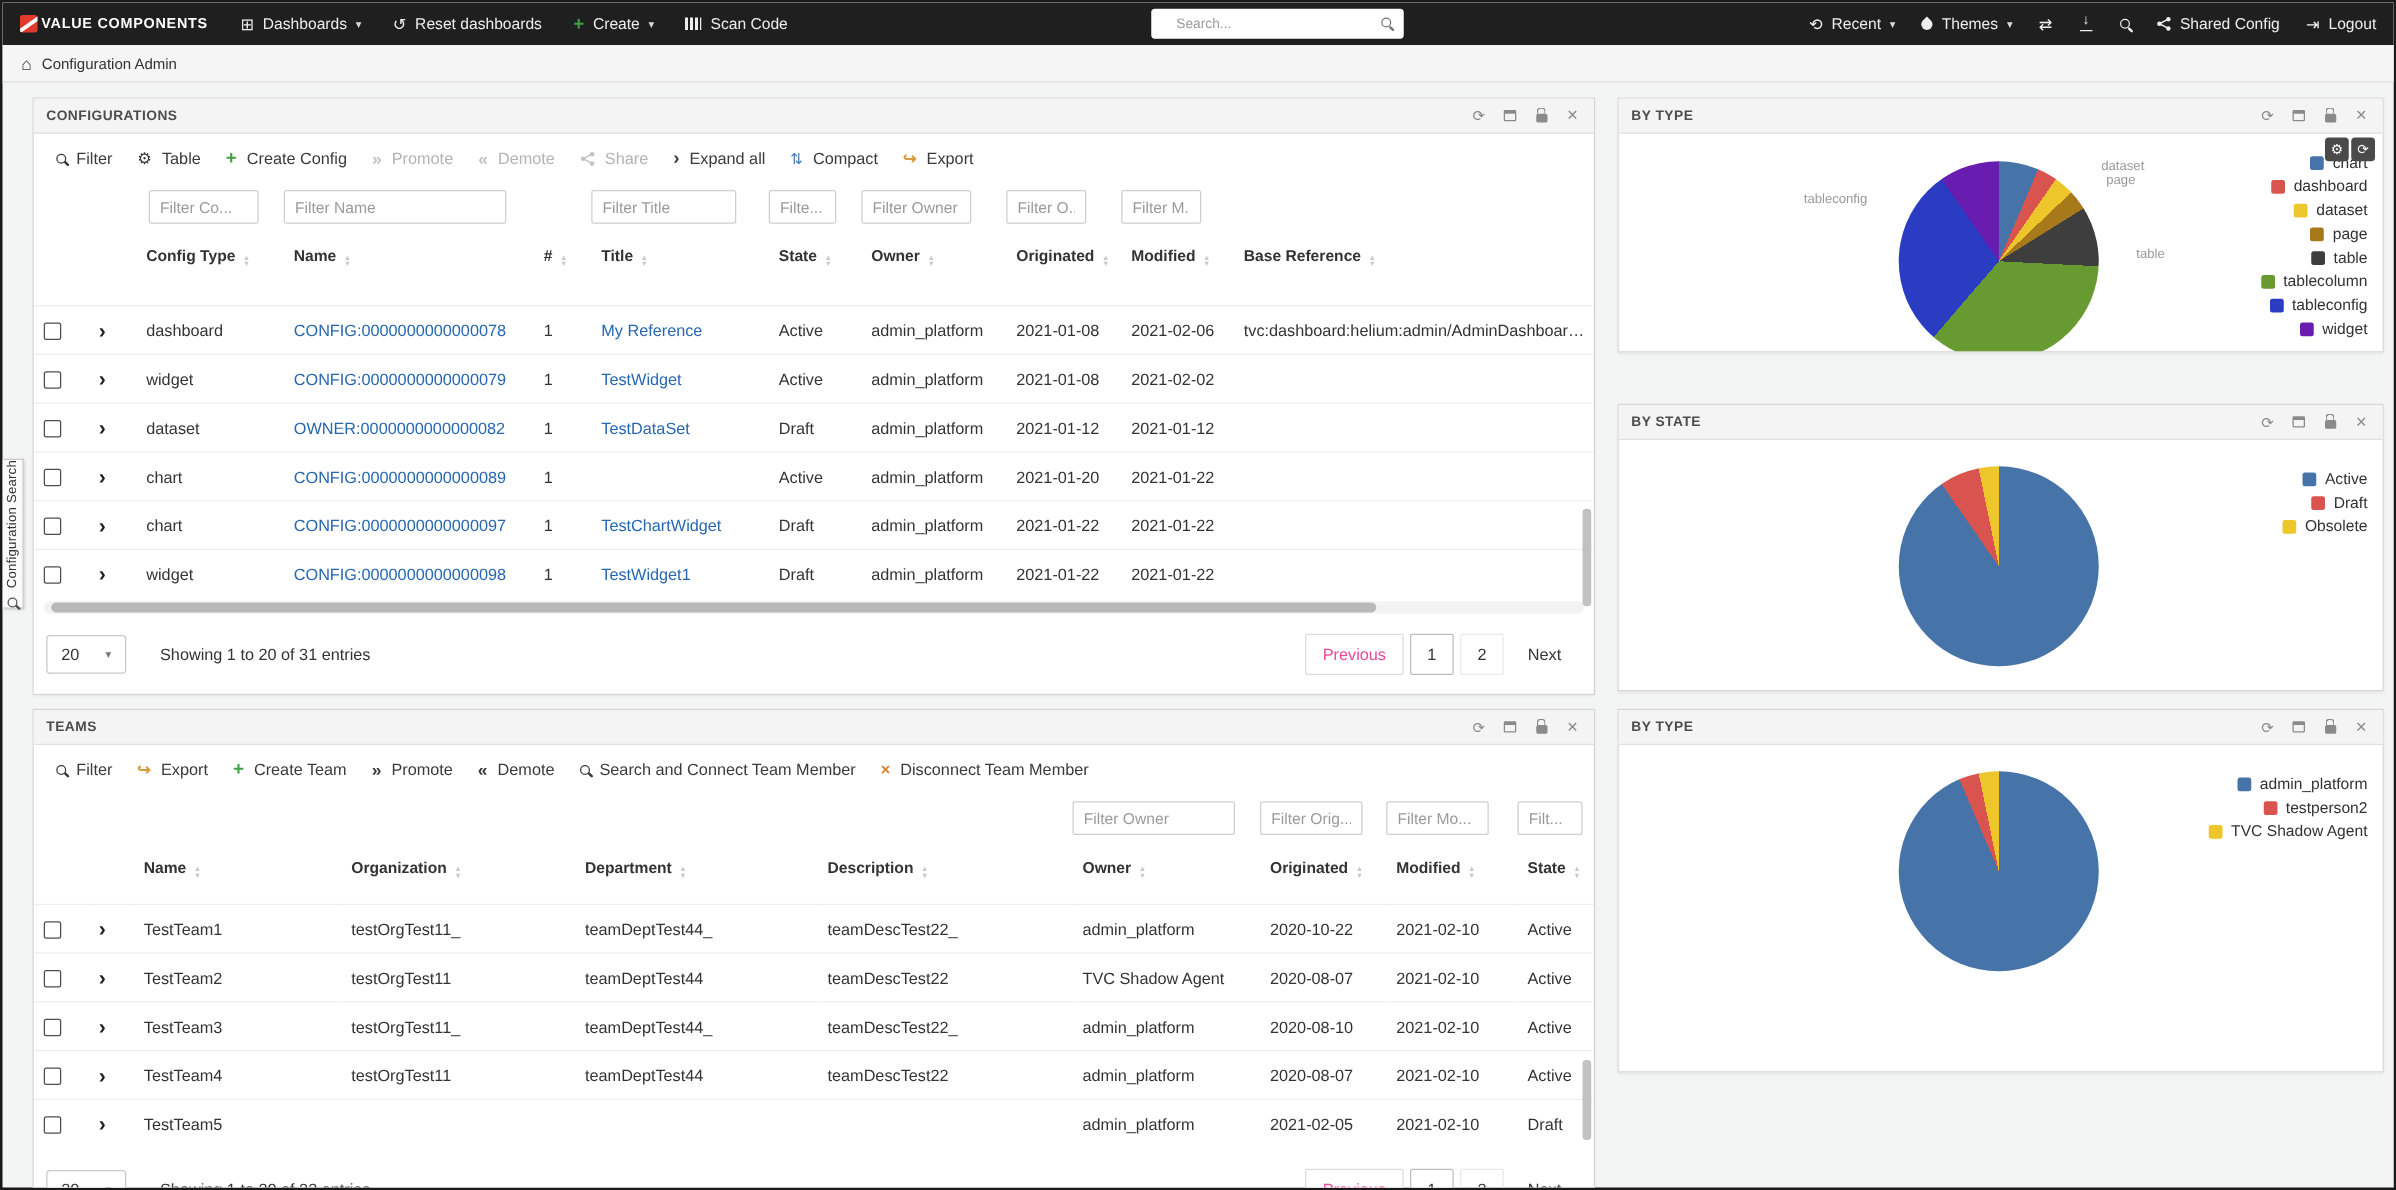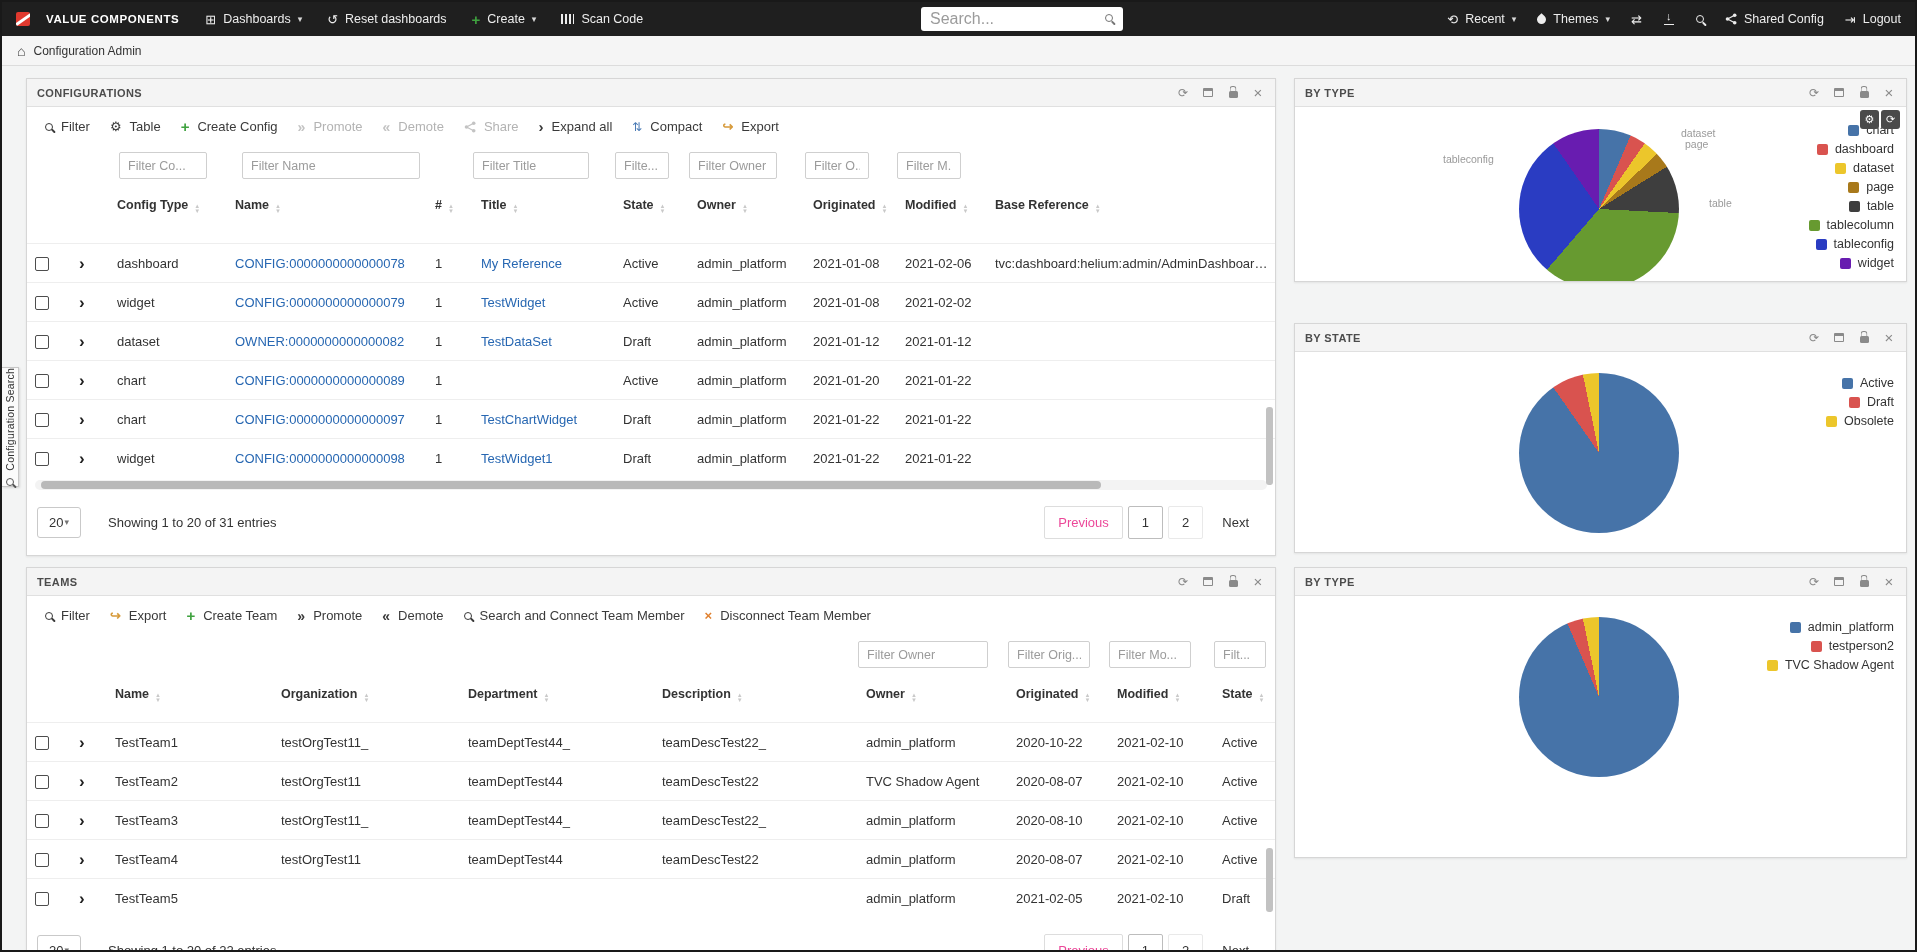--- a/index.html
+++ b/index.html
@@ -3,31 +3,31 @@
 <meta charset="utf-8">
 <title>Configuration Admin</title>
 <style>
   *{box-sizing:border-box}
   html,body{margin:0;padding:0;background:#888}
   body{font-family:"Liberation Sans",sans-serif}
   .frame{position:relative;width:1917px;height:952px;border:2px solid #191919;background:#f3f4f4;overflow:hidden}
 
   
   .navbar{position:absolute;top:0;left:0;width:100%;height:34px;background:#1f1f1f;display:flex;align-items:center;padding:0 14px;color:#ececec;z-index:20}
-  .brand{display:flex;align-items:center;gap:16px;margin-right:26px;cursor:pointer}
+  .brand{display:flex;align-items:center;gap:3px;margin-right:26px;cursor:pointer}
   .logo{position:relative;width:14px;height:14px;background:#e0392e;border-radius:2px;display:inline-block;overflow:hidden}
   .logo::after{content:"";position:absolute;left:-2px;top:6px;width:19px;height:2.5px;background:#fff;transform:rotate(-35deg)}
   .brand-txt{font-size:11.5px;font-weight:700;letter-spacing:.6px;color:#fff;white-space:nowrap}
   .nav-left{display:flex;align-items:center}
   .nav-item{display:inline-flex;align-items:center;gap:7px;margin-right:25px;font-size:12.5px;color:#ededed;text-decoration:none;cursor:pointer;white-space:nowrap}
   .nav-right{margin-left:auto;display:flex;align-items:center}
   .nav-right .nav-item{margin-right:0;margin-left:21px}
   .caret{font-size:9px;opacity:.9}
   .nav-search{position:absolute;left:919px;top:5px;width:202px;height:24px}
-  .nav-search input{width:100%;height:100%;border:none;border-radius:3px;padding:0 26px 0 9px;font-size:16px;font-family:inherit;color:#333;outline:none}
+  .nav-search input{width:100%;height:100%;border:none;border-radius:3px;padding:0 26px 0 20px;font-size:11px;font-family:inherit;color:#333;outline:none}
   .nav-search .mag{position:absolute;right:10px;top:7px;color:#767676}
   input::placeholder{color:#9b9b9b}
 
   
   .crumbbar{position:absolute;top:34px;left:0;width:100%;height:30px;background:#f5f5f5;border-bottom:1px solid #dcdcdc;display:flex;align-items:center;gap:8px;padding:0 15px;font-size:12px;color:#333;z-index:10}
   .homeic{font-size:14px;color:#3c3c3c;line-height:1}
 
   
   .side-tab{position:absolute;left:0;top:365px;width:17px;height:120px;background:#fbfbfb;border:1px solid #c7c7c7;border-left:none;display:flex;flex-direction:column;align-items:center;justify-content:center;gap:7px;z-index:6;cursor:pointer;box-shadow:1px 1px 2px rgba(0,0,0,.12)}
   .vtext{writing-mode:vertical-rl;transform:rotate(180deg);font-size:10.5px;color:#333;white-space:nowrap;letter-spacing:.2px}
@@ -85,21 +85,21 @@
   .chev{font-size:17px;font-weight:700;color:#1f1f1f;cursor:pointer;line-height:1}
   .lnk{color:#2767b2;text-decoration:none;cursor:pointer}
 
   
   .hscroll{position:relative;height:10px;background:#f3f3f3;margin:2px 8px 0;border-radius:5px}
   .hthumb{position:absolute;left:6px;top:1px;height:8px;width:86%;background:#b9b9b9;border-radius:4px}
   .vthumb{position:absolute;right:2px;width:7px;background:#c2c2c2;border-radius:3px}
 
   
   .pfoot{display:flex;align-items:center;padding:10px 12px 0 10px;margin-top:6px}
-  .psize{display:inline-flex;align-items:center;gap:1px;border:1px solid #c9c9c9;border-radius:3px;padding:7px 11px;font-size:13px;color:#333;background:#fff;cursor:pointer}
+  .psize{display:inline-flex;align-items:center;gap:21px;border:1px solid #c9c9c9;border-radius:3px;padding:7px 11px;font-size:13px;color:#333;background:#fff;cursor:pointer}
   .psize .caret{color:#666;font-size:9px}
   .showing{margin-left:27px;font-size:13px;color:#333}
   .pager{margin-left:auto;display:flex;align-items:center;gap:5px}
   .pg{padding:8px 13px;font-size:13px;color:#333;border:1px solid transparent;border-radius:2px;cursor:pointer}
   .pg.prev{color:#ec4899;border-color:#dddddd;background:#fff}
   .pg.cur{border-color:#bdbdbd;background:#fff}
   .pg.p2{border-color:#e9e9e9}
 
   
   .pie{position:absolute;left:224px;top:22px;width:160px;height:160px;border-radius:50%;cursor:pointer}
@@ -247,21 +247,21 @@
             <span class="ig" style="font-size:12px;color:#4a7ab5">⇅</span>
             <span>Compact</span>
           </button>
           <button class="tbtn">
             <span class="ig exp" style="font-size:13px">↪</span>
             <span>Export</span>
           </button>
         </div>
       <div class="frow" id="cfg-filters">
           <input class="fin" style="left: 92px; width: 88px;" placeholder="Filter Co...">
-          <input class="fin" style="left: 215px; width: 178px;" placeholder="Filter Name">
+          <input class="fin" style="left: 200px; width: 178px;" placeholder="Filter Name">
           <input class="fin" style="left: 446px; width: 116px;" placeholder="Filter Title">
           <input class="fin" style="left: 588px; width: 54px;" placeholder="Filte...">
           <input class="fin" style="left: 662px; width: 88px;" placeholder="Filter Owner">
           <input class="fin" style="left: 778px; width: 64px;" placeholder="Filter O...">
           <input class="fin" style="left: 870px; width: 64px;" placeholder="Filter M...">
         </div>
       <table class="grid">
         <colgroup>
           <col style="width:44px">
             <col style="width:38px">

